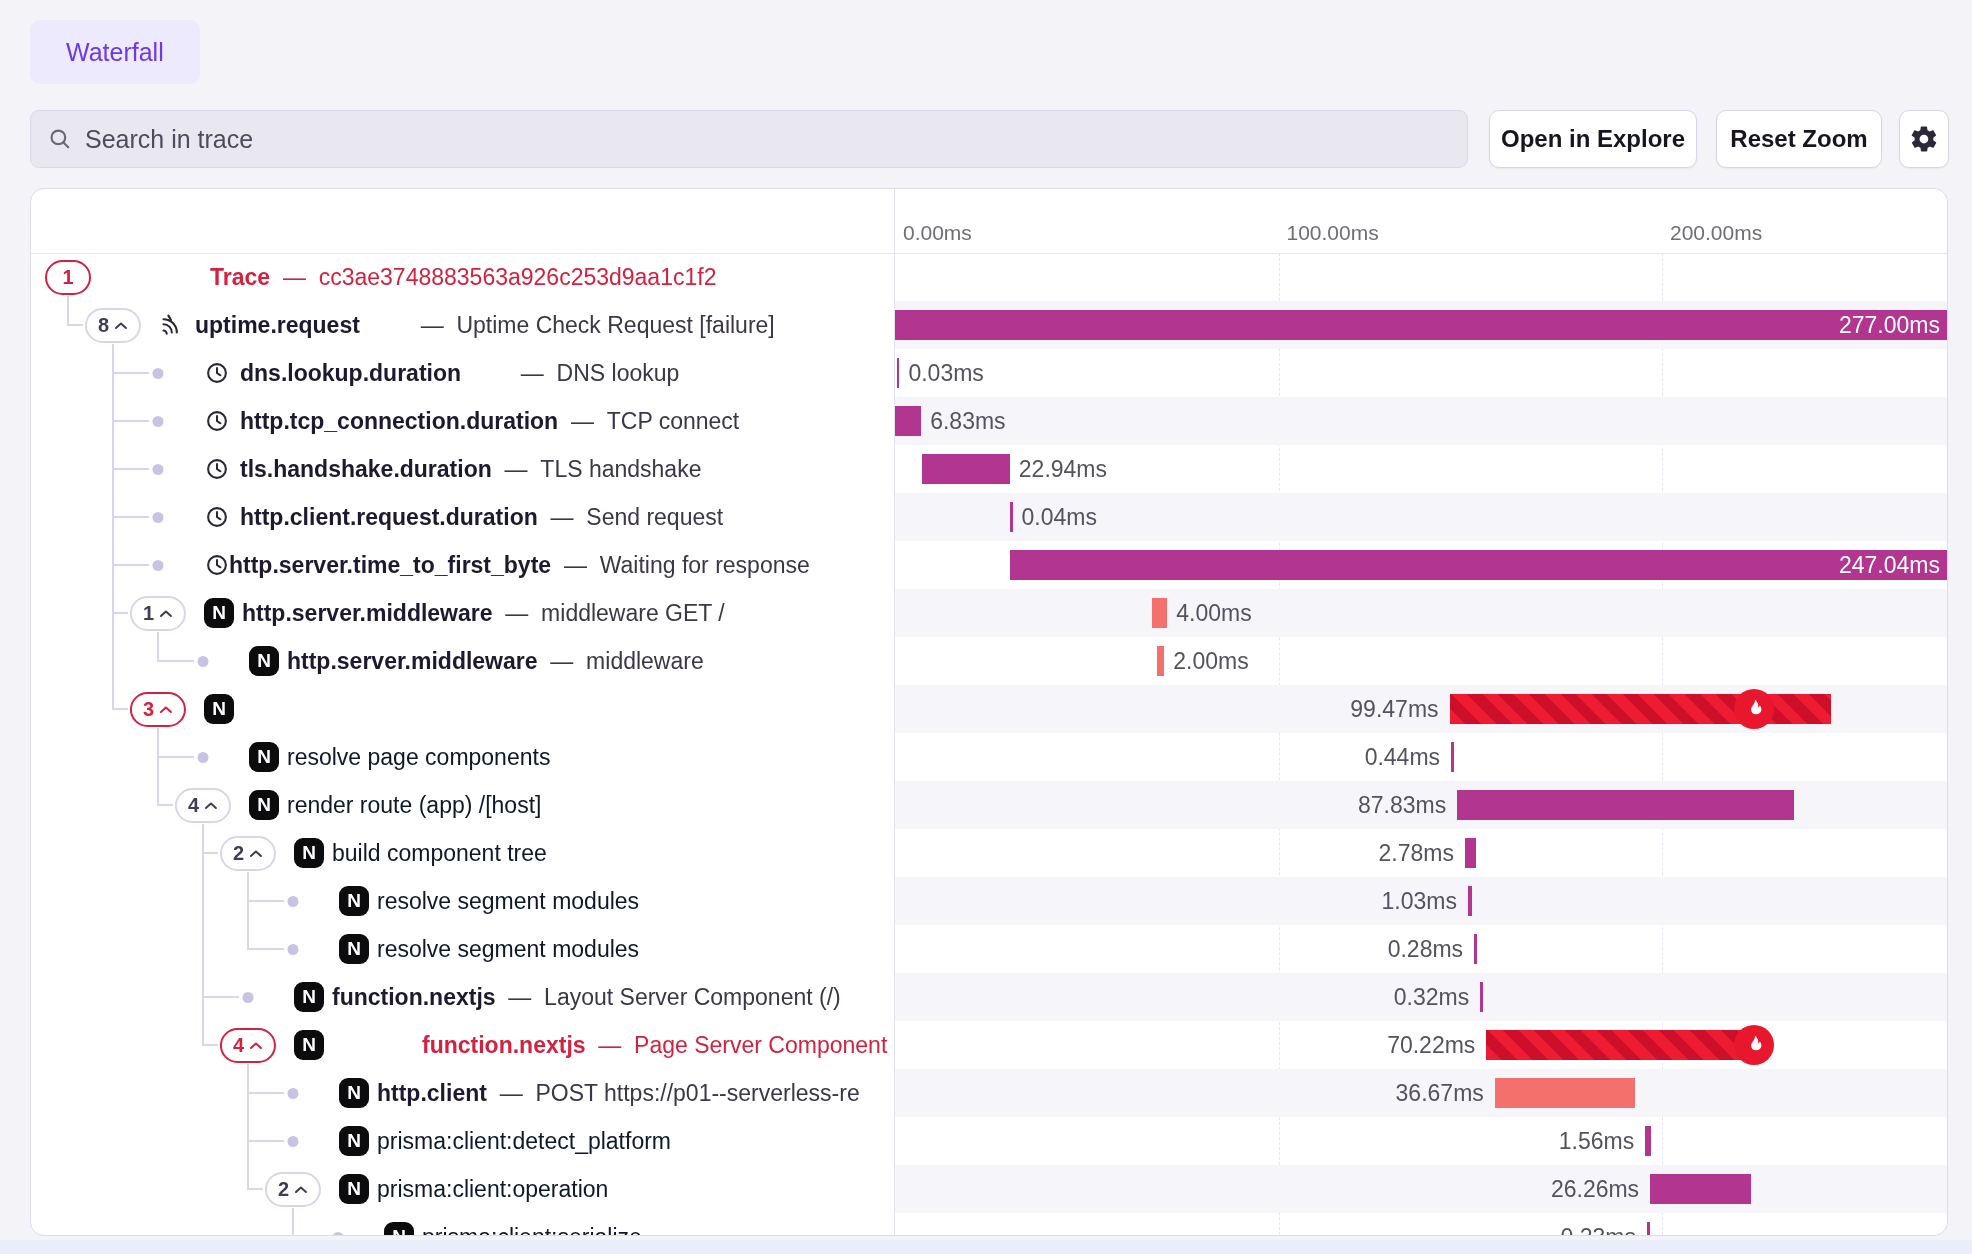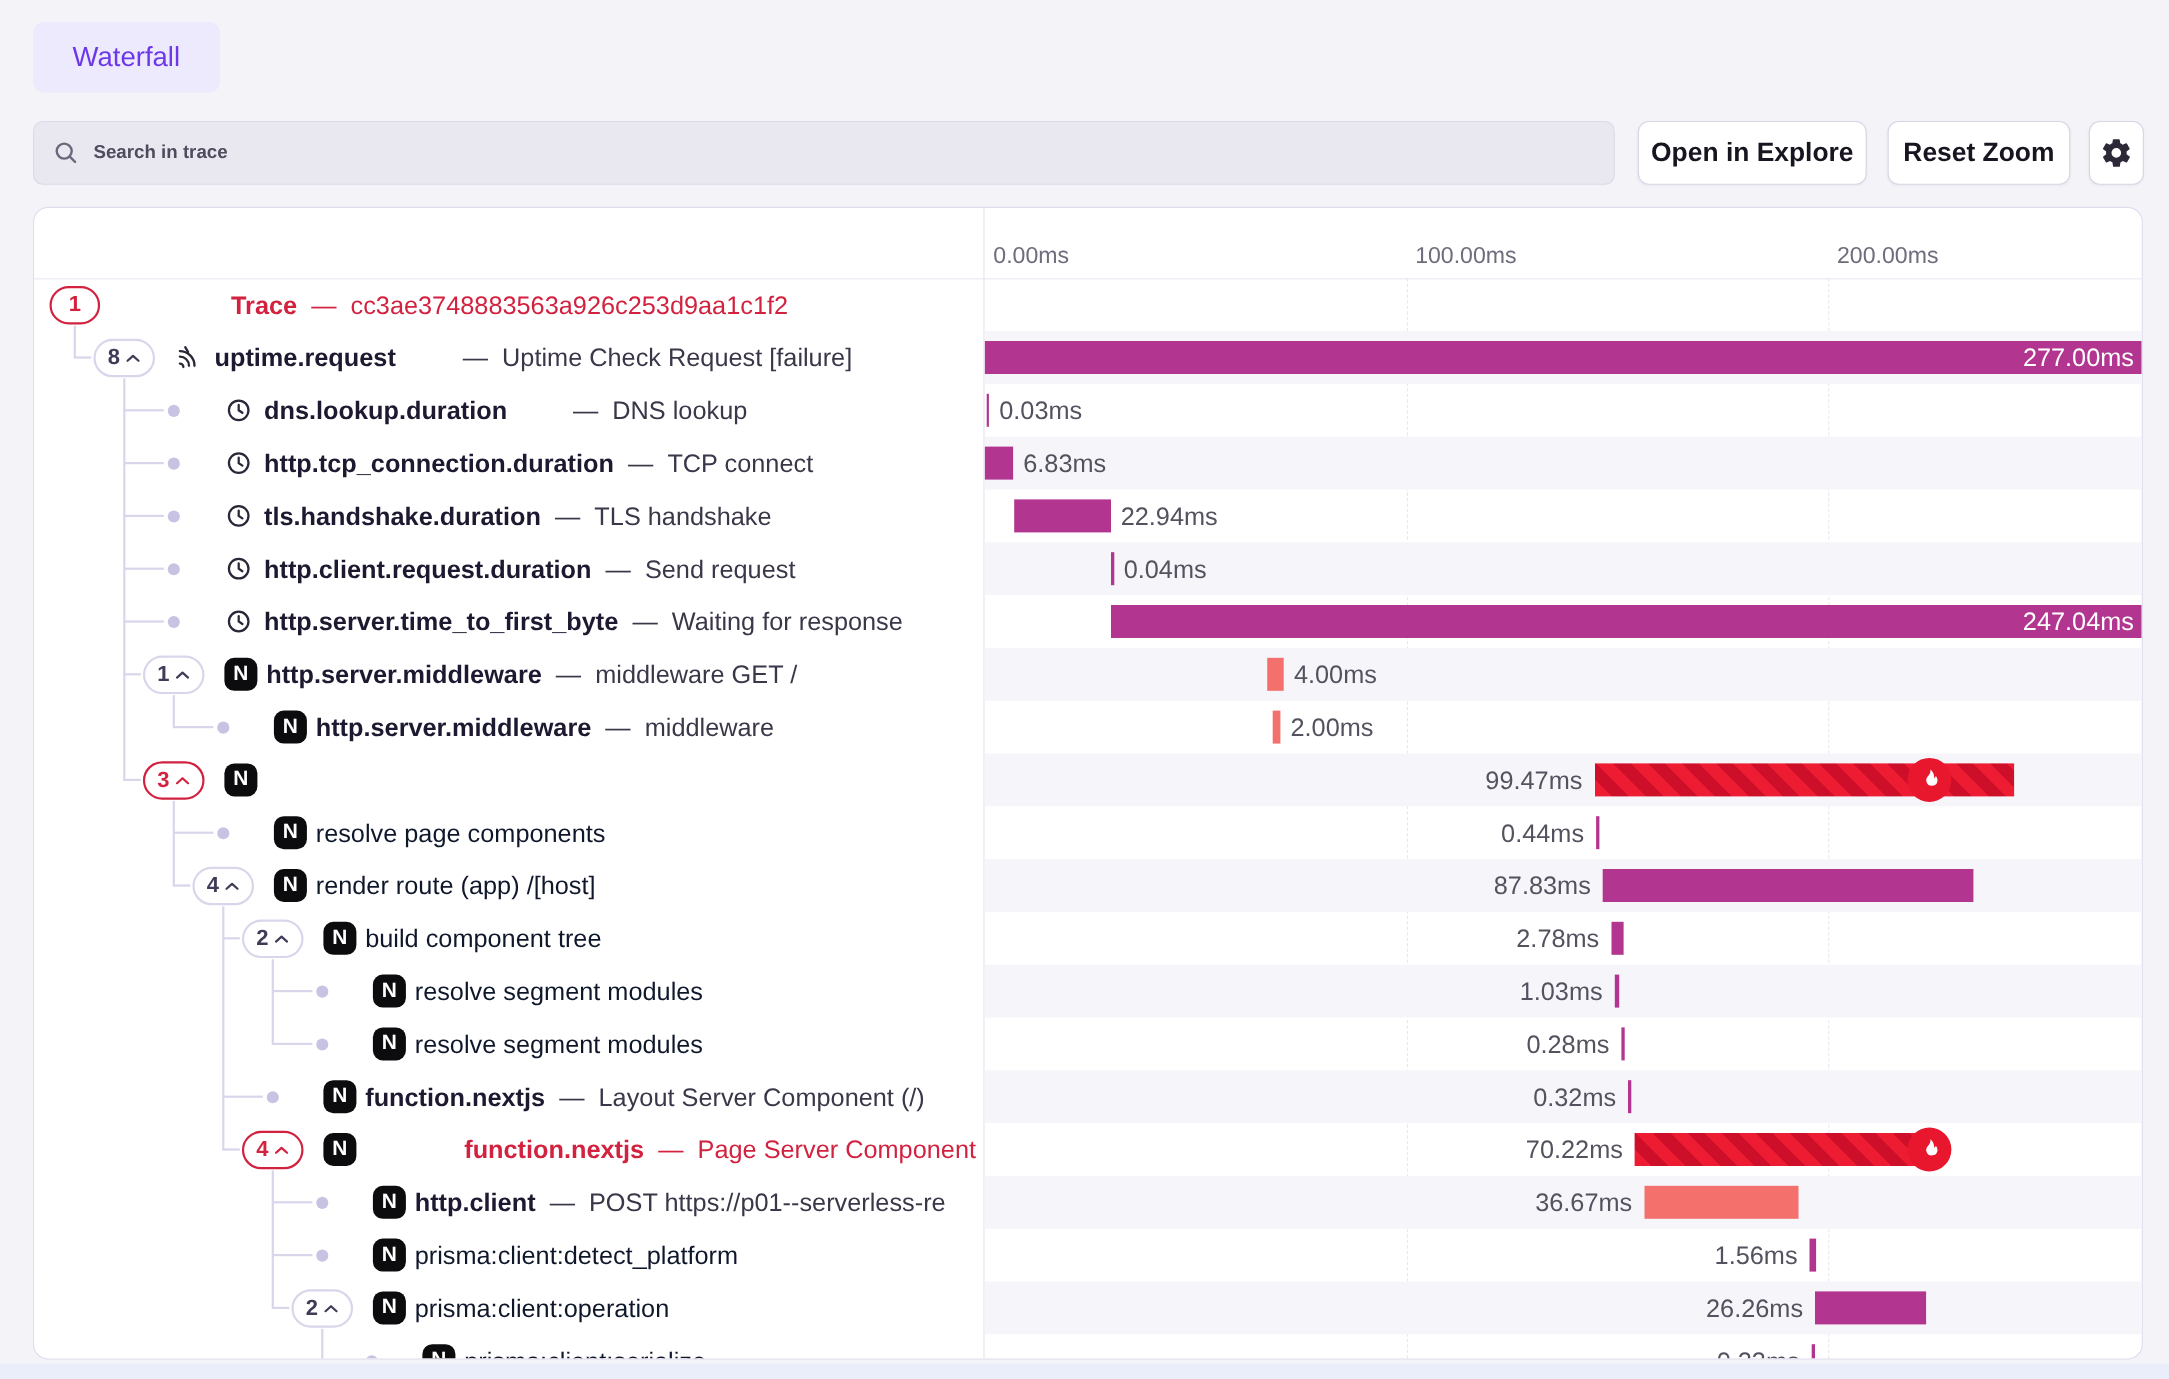--- a/index.html
+++ b/index.html
@@ -20,21 +20,21 @@
   
   .toolbar { position:absolute; left:30px; top:110px; right:24px; height:58px; }
   .search {
     position:absolute; left:0; top:0; width:1438px; height:58px;
     background:#e9e8f1; border:1px solid #dbd9e8; border-radius:9px;
     display:flex; align-items:center; padding:0 16px;
   }
   .search svg { flex:0 0 auto; margin-right:12px; }
   .search input {
     flex:1; border:none; outline:none; background:transparent;
-    font-family:"Liberation Sans",sans-serif; font-size:17px; color:#3c394c;font-weight:bold;
+    font-family:"Liberation Sans",sans-serif; font-size:25px; color:#3c394c;
   }
   .search input::placeholder { color:#4e4b5c; opacity:1; }
   .btn {
     position:absolute; top:0; height:58px; background:#fff;
     border:1.5px solid #d8d5e5; border-radius:10px;
     display:flex; align-items:center; justify-content:center;
     font-size:24px; font-weight:700; color:#181420; cursor:pointer;
     box-shadow:0 1px 2px rgba(40,30,80,.05);
   }
   #btn-explore { left:1459px; width:208px; }
@@ -296,21 +296,21 @@
           <b>http.client.request.duration</b>
           <span>&nbsp; — &nbsp;Send request</span>
         </div>
       </div>
       <div class="trow" style="top: 288px;">
         <div class="bullet" style="left: 127px;"></div>
         <div class="gicon" style="left: 173px;"><svg width="26" height="26" viewBox="0 0 24 24">
             <circle cx="12" cy="12" r="8.2" fill="none" stroke="currentColor" stroke-width="1.9"></circle>
             <path d="M12 7.5V12l3.1 2.1" fill="none" stroke="currentColor" stroke-width="1.9" stroke-linecap="round"></path>
           </svg></div>
-        <div class="tname" style="left: 209px;">
+        <div class="tname" style="left: 198px;">
           <b>http.server.time_to_first_byte</b>
           <span>&nbsp; — &nbsp;Waiting for response</span>
         </div>
       </div>
       <div class="trow" style="top: 336px;">
         <div class="pill" style="left: 127px;">
           <span>1</span>
           <span>
             <svg width="14" height="9" viewBox="0 0 14 9" fill="none" stroke="currentColor" stroke-width="2" stroke-linecap="round" stroke-linejoin="round">
               <polyline points="2,7 7,2.5 12,7"></polyline>

